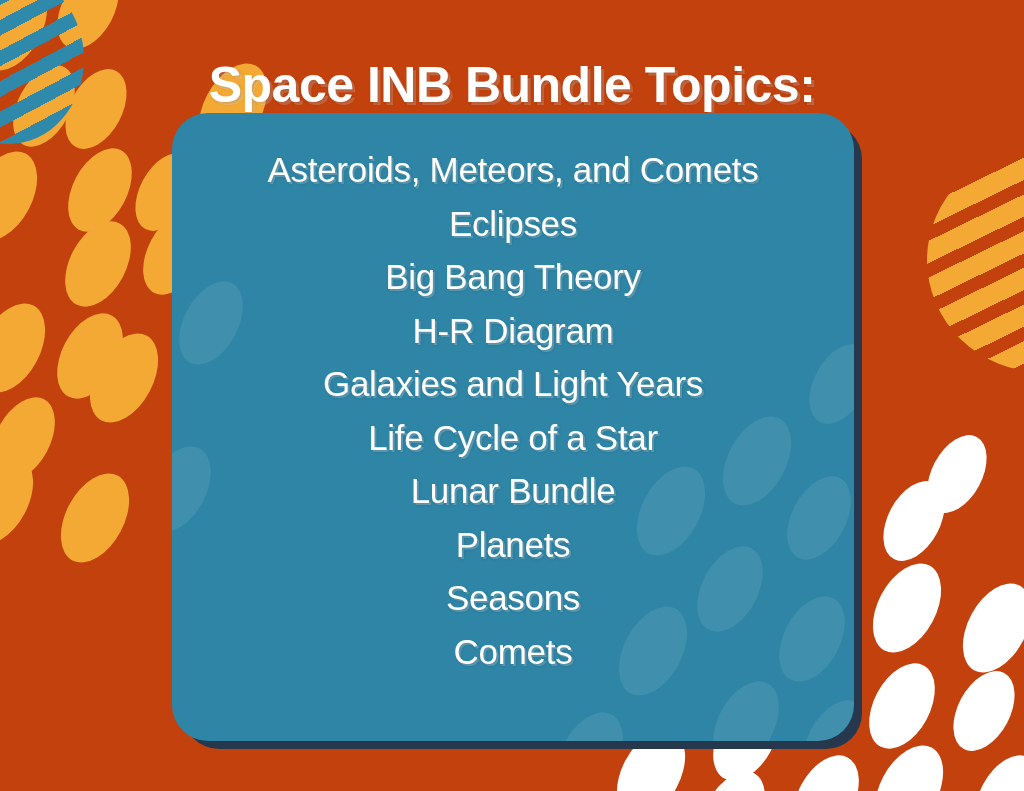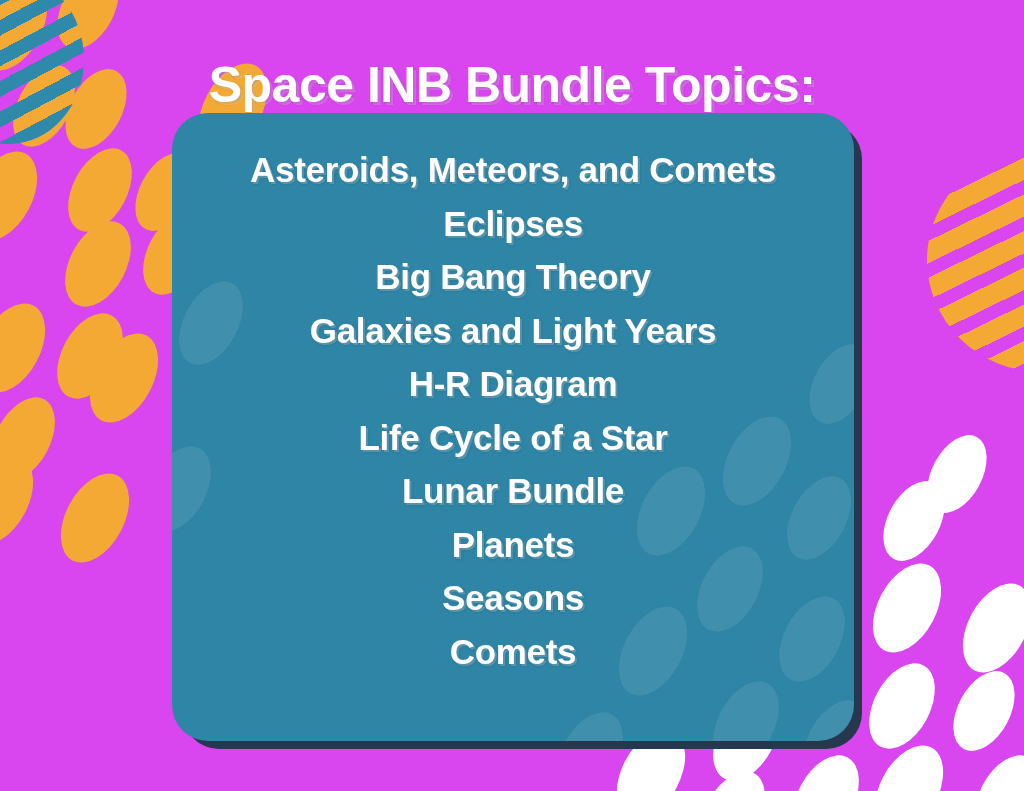--- a/index.html
+++ b/index.html
@@ -4,21 +4,21 @@
 <style>
   html, body {
     margin: 0;
     padding: 0;
     background: #0d3a58;
   }
   #poster {
     position: relative;
     width: 1024px;
     height: 791px;
-    background: #d946ef;
+    background: #c2410c;
     overflow: hidden;
     font-family: "Liberation Sans", sans-serif;
   }
 
   
   .deco-layer {
     position: absolute;
     inset: 0;
     pointer-events: none;
   }
@@ -102,21 +102,21 @@
     position: relative;
     z-index: 2;
     margin: 0;
     padding: 30px 24px 0 24px;
     list-style: none;
     text-align: center;
   }
   .topic-item {
     color: #ffffff;
     font-size: 35px;
-    font-weight: bold;
+    font-weight: normal;
     letter-spacing: -0.3px;
     line-height: 53.5px;
     text-shadow: 2px 2px 0 rgba(255,255,255,0.22),
                  2px 2px 3px rgba(0,0,0,0.16);
     white-space: nowrap;
   }
 </style>
 </head>
 <body>
 
@@ -183,22 +183,22 @@
       <div class="blob" style="left:546px; top:565px; width:56px; height:92px; transform:rotate(28deg);"></div>
       <div class="blob" style="left:636px; top:584px; width:54px; height:90px; transform:rotate(28deg);"></div>
       <div class="blob" style="left:390px; top:596px; width:56px; height:92px; transform:rotate(28deg);"></div>
       <div class="blob" style="left:642px; top:228px; width:52px; height:86px; transform:rotate(28deg);"></div>
     </div>
 
     <ul class="topic-list">
       <li class="topic-item">Asteroids, Meteors, and Comets</li>
       <li class="topic-item">Eclipses</li>
       <li class="topic-item">Big Bang Theory</li>
+      <li class="topic-item">H-R Diagram</li>
       <li class="topic-item">Galaxies and Light Years</li>
-      <li class="topic-item">H-R Diagram</li>
       <li class="topic-item">Life Cycle of a Star</li>
       <li class="topic-item">Lunar Bundle</li>
       <li class="topic-item">Planets</li>
       <li class="topic-item">Seasons</li>
       <li class="topic-item">Comets</li>
     </ul>
   </div>
 
 </div>
 

